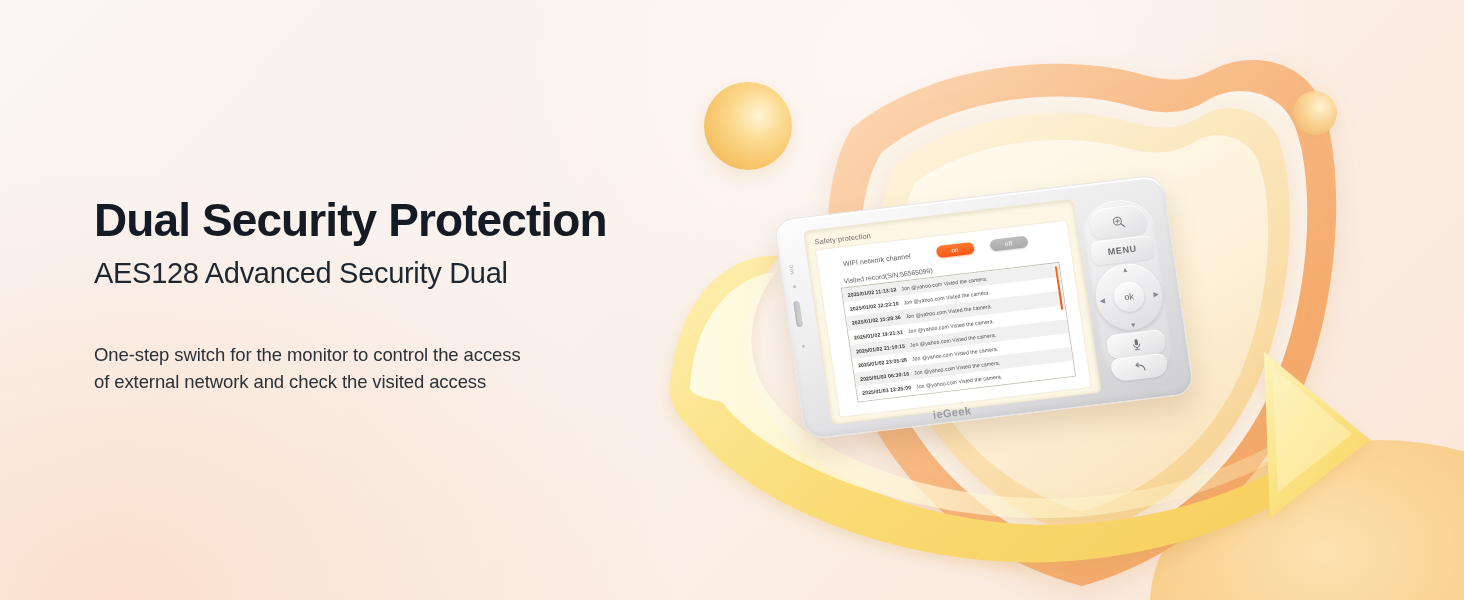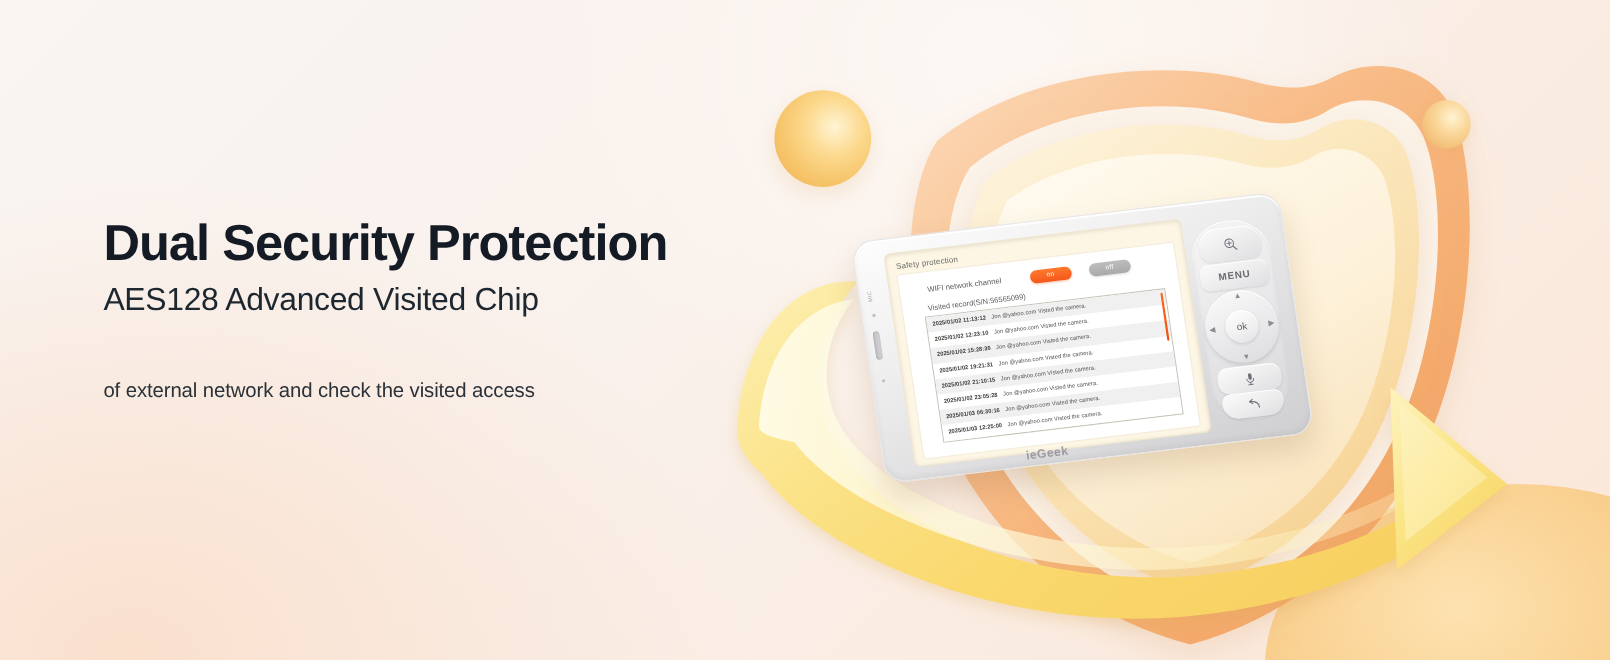--- a/index.html
+++ b/index.html
@@ -529,19 +529,20 @@
             </svg>
           </span>
         </div>
 
       </div>
     </div>
   </div>
 
   <div id="copy-block">
     <div id="headline">Dual Security Protection</div>
-    <div id="subhead">AES128 Advanced Visited Chip</div>
+    <div id="subhead">AES128 Advanced Security Dual</div>
     <div id="body-copy">
+      <span>One-step switch for the monitor to control the access</span>
       <span>of external network and check the visited access</span>
     </div>
   </div>
 
 </div>
 
 </body></html>

